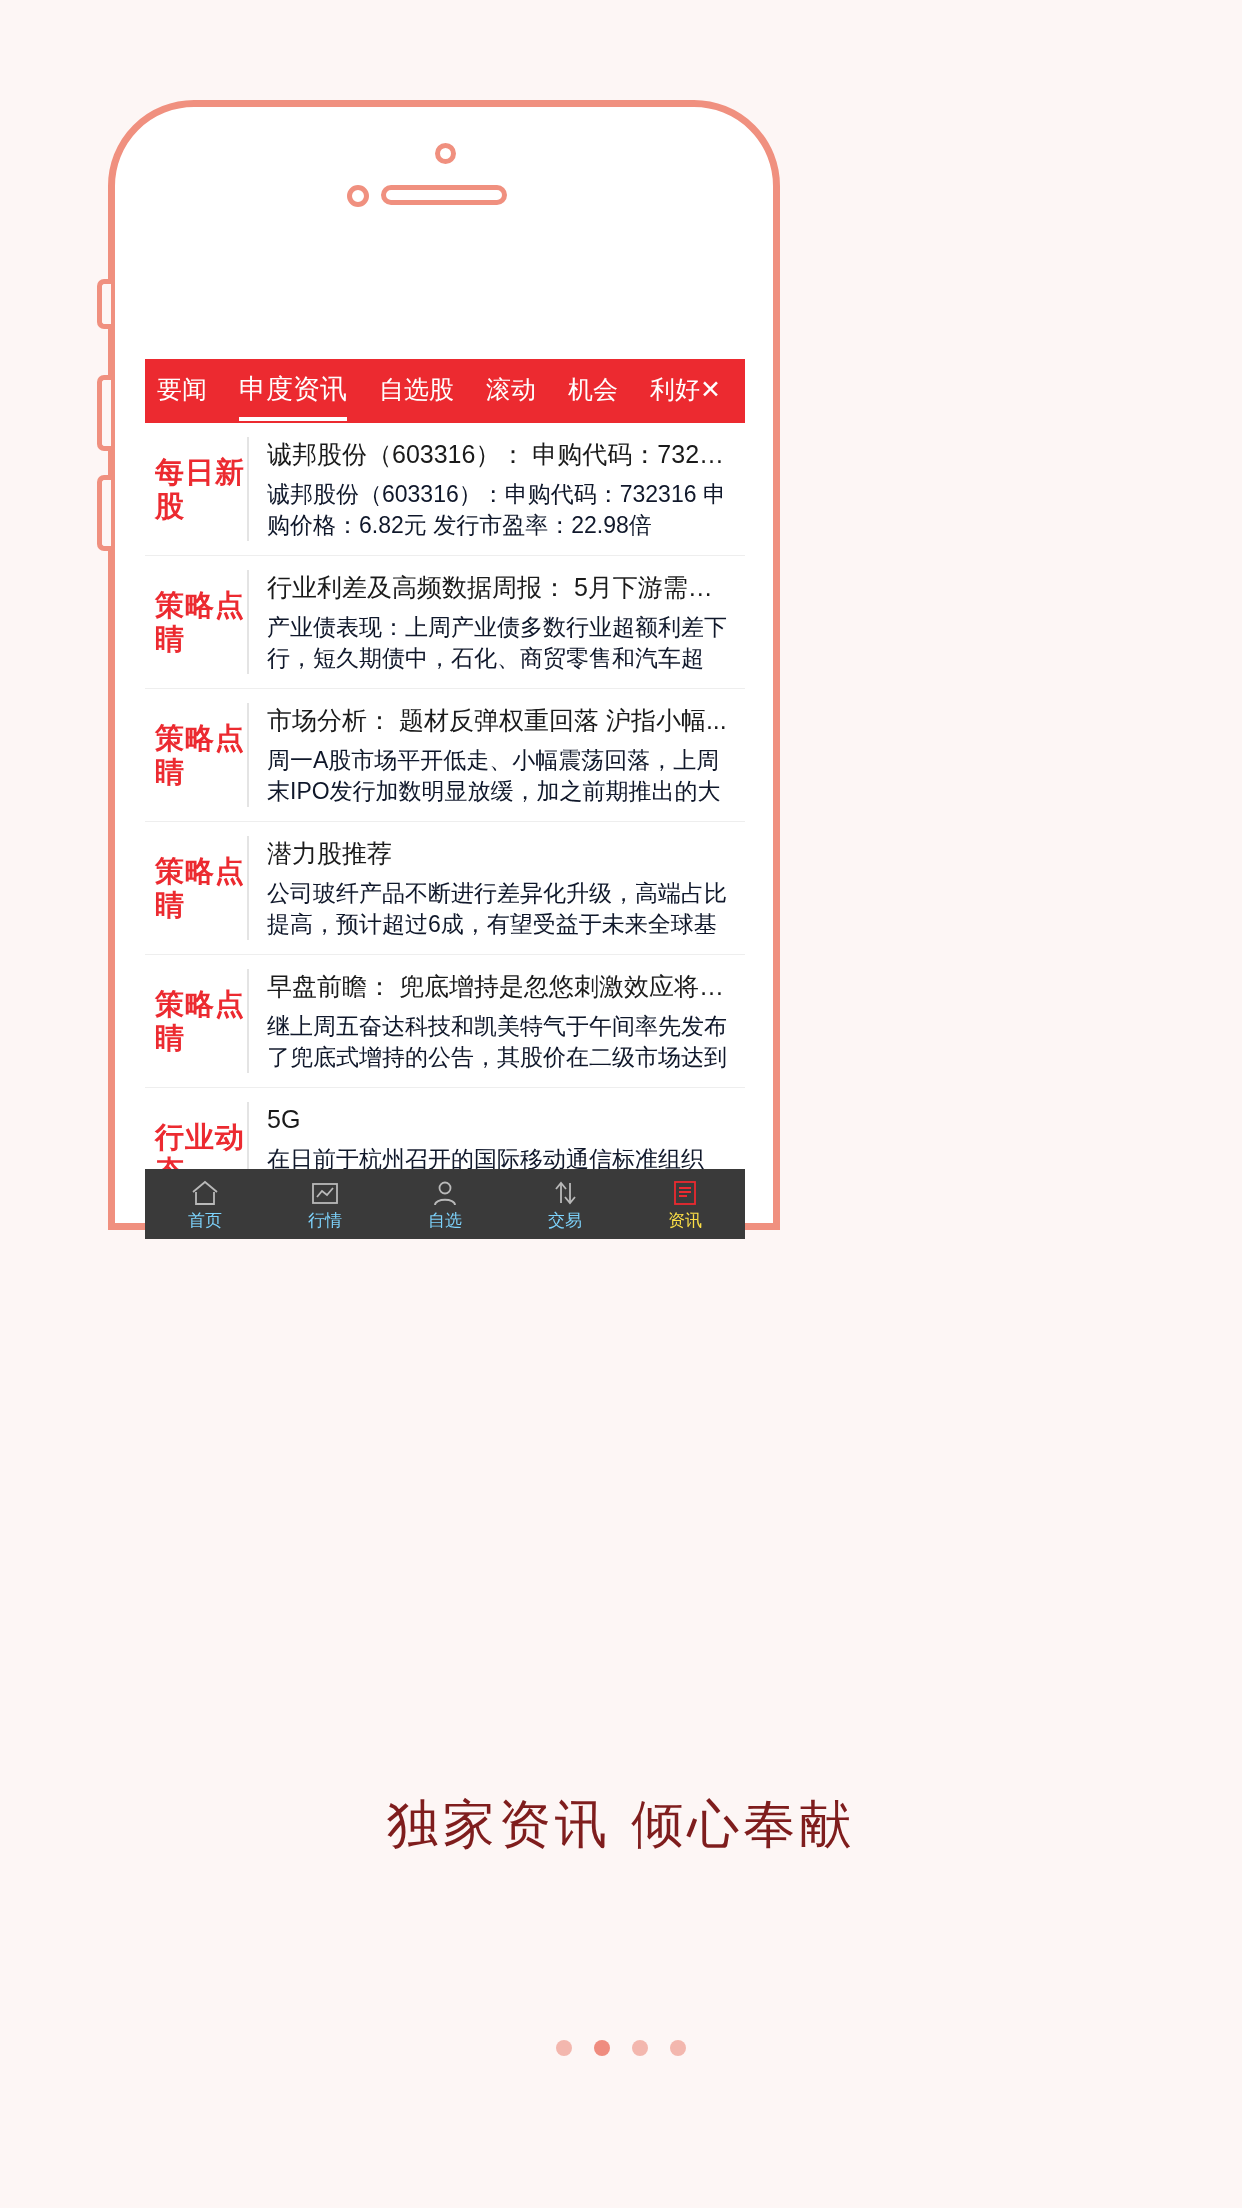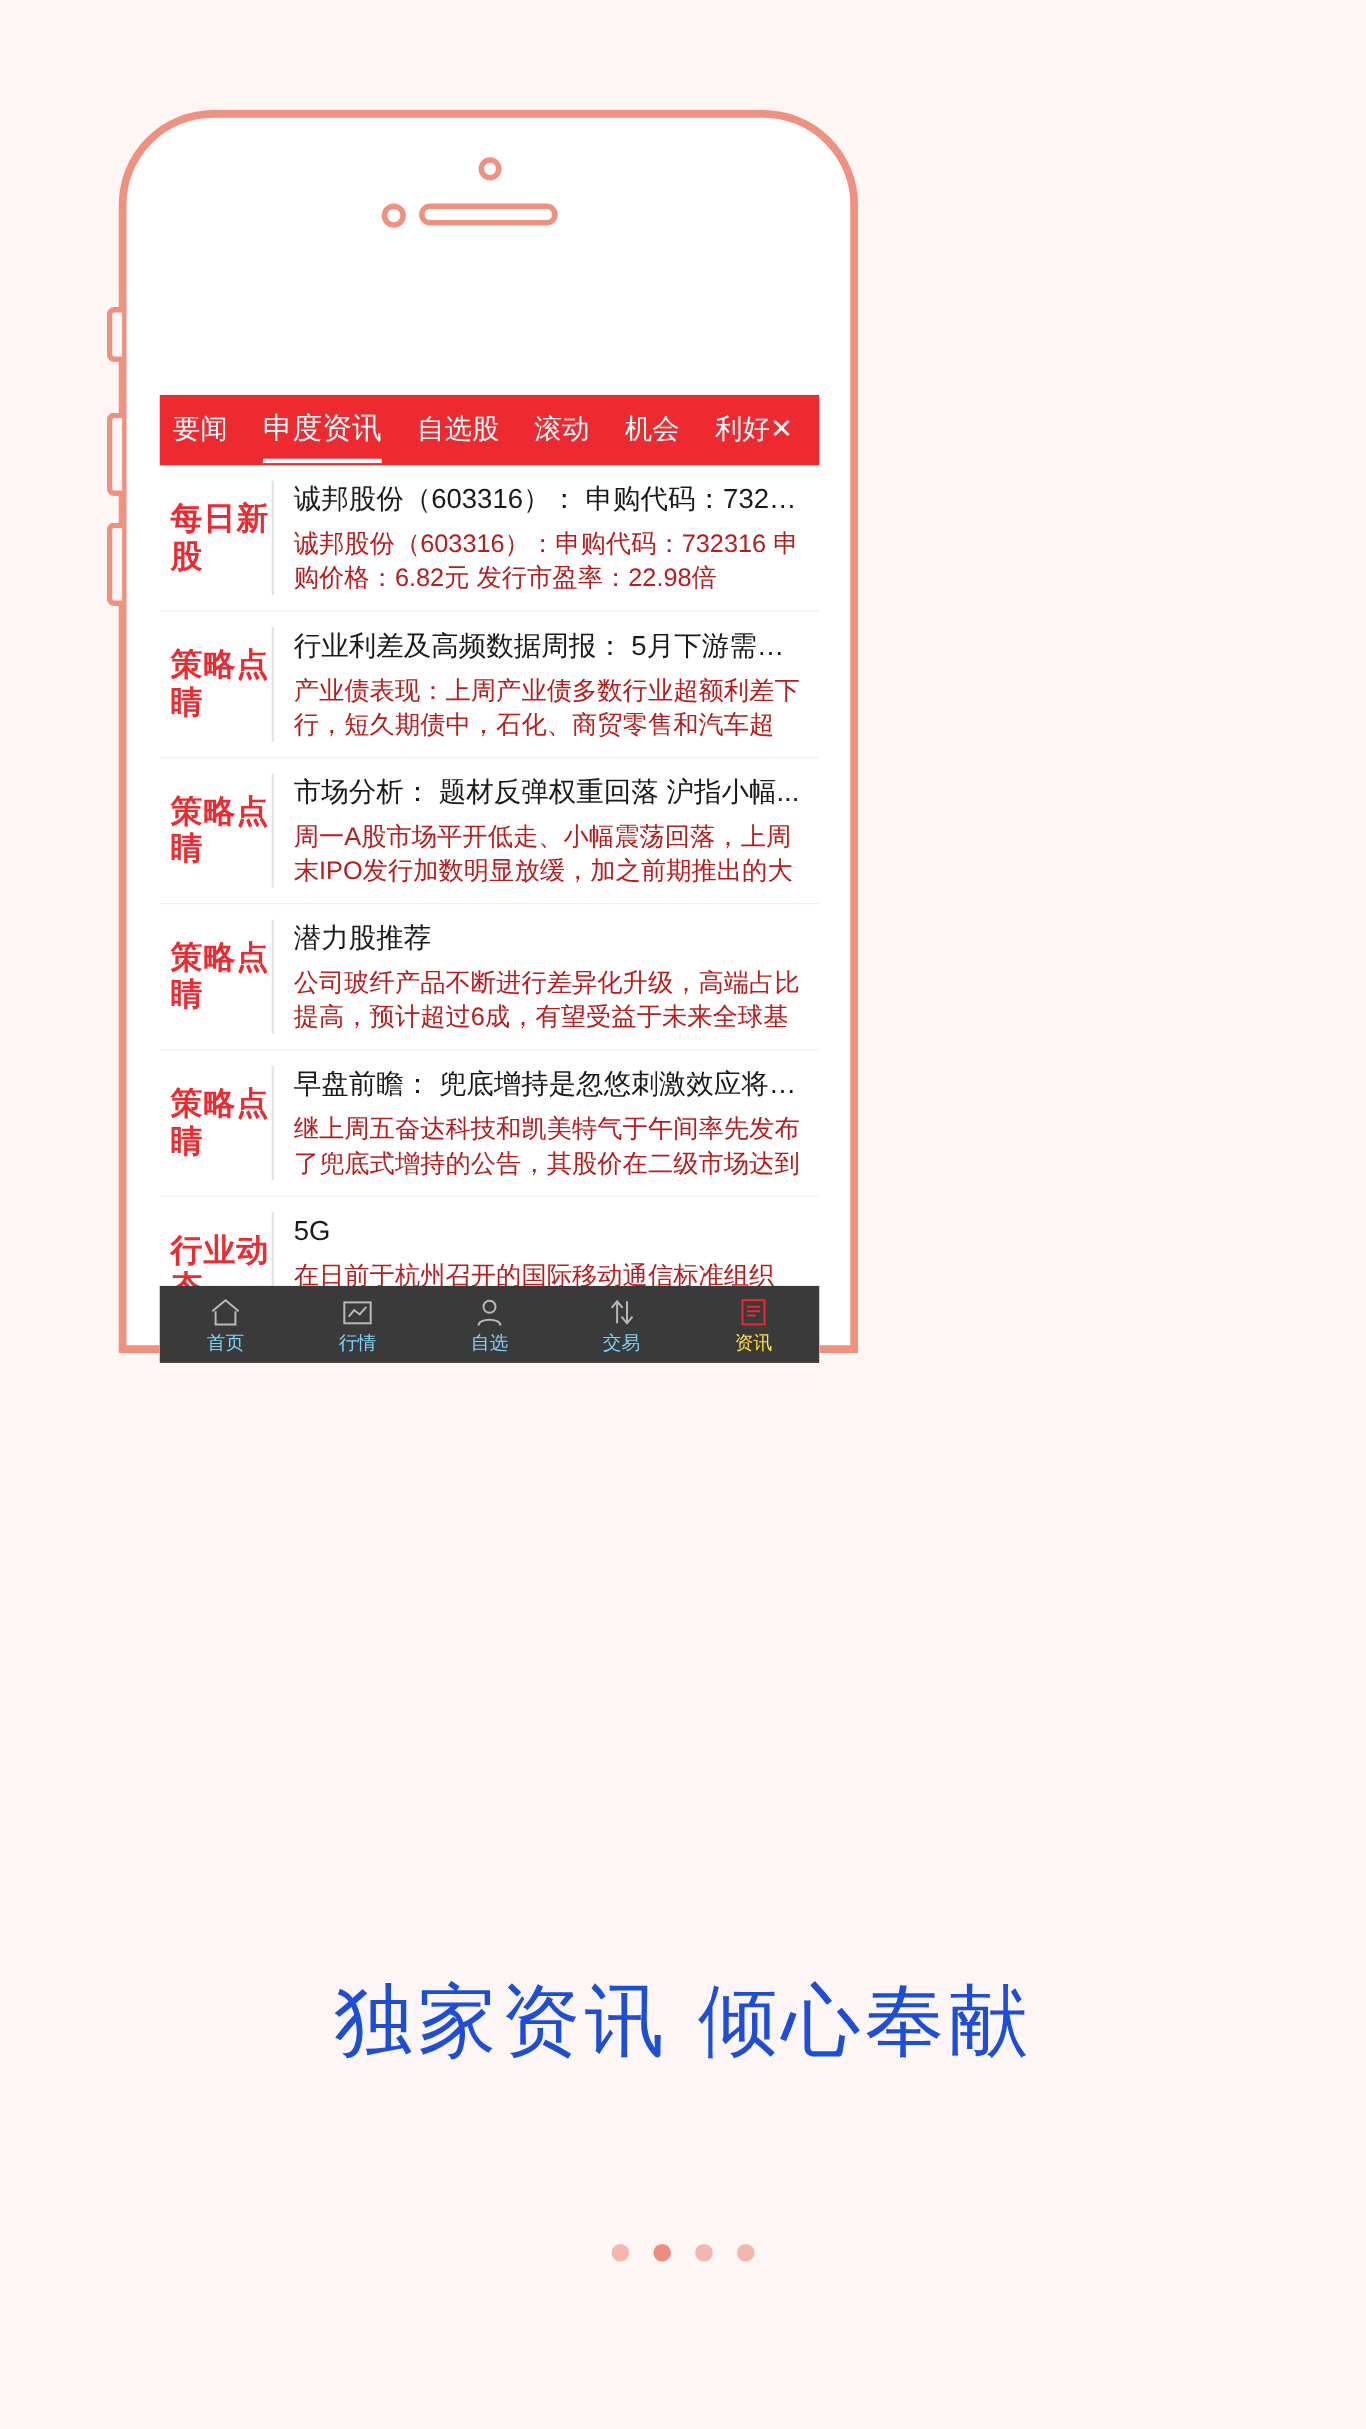--- a/index.html
+++ b/index.html
@@ -154,21 +154,21 @@
     font-size: 25px;
     color: #1a1a1a;
     line-height: 34px;
     white-space: nowrap;
     overflow: hidden;
     text-overflow: ellipsis;
     margin-bottom: 8px;
   }
   .news-summary {
     font-size: 23px;
-    color: #b91c1c;
+    color: #0f172a;
     line-height: 31px;
     max-height: 62px;
     overflow: hidden;
   }
 
   
   #bottom-nav {
     height: 70px;
     background: #3a3a3a;
     display: flex;
@@ -199,22 +199,22 @@
   .nav-icon svg { display: block; }
   .nav-label { line-height: 20px; }
 
   
   #caption {
     position: absolute;
     left: 0;
     right: 0;
     top: 1790px;
     text-align: center;
-    color: #1d4ed8;
-    font-size: 72px;
+    color: #7f1d1d;
+    font-size: 52px;
     letter-spacing: 4px;
     font-family: "DejaVu Sans", sans-serif;
   }
   #page-dots {
     position: absolute;
     left: 0;
     right: 0;
     top: 2040px;
     display: flex;
     justify-content: center;

